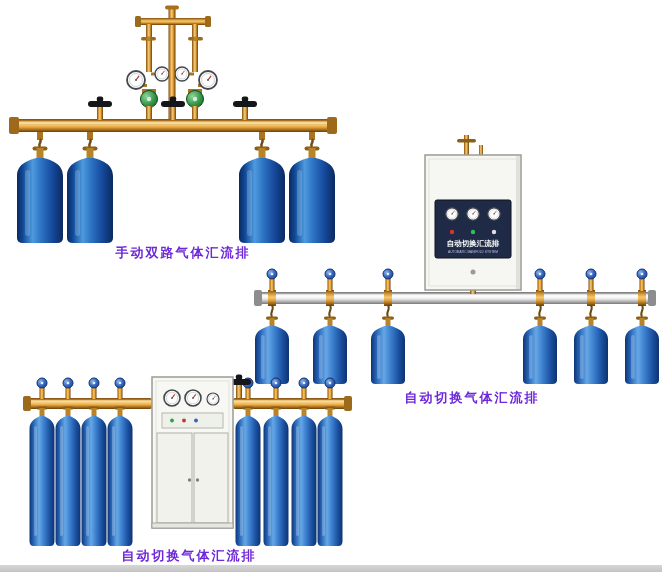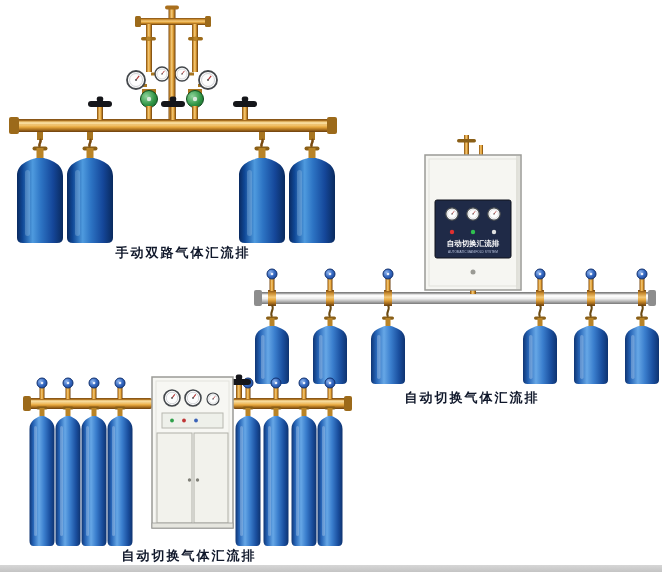--- a/index.html
+++ b/index.html
@@ -11,21 +11,21 @@
     font-family:"Liberation Sans","DejaVu Sans",sans-serif;
   }
   #art{position:absolute;left:0;top:0;}
   .caption{
     position:absolute;
     width:170px;
     text-align:center;
     font-size:13px;
     font-weight:bold;
     letter-spacing:2px;
-    color:#0f172a;
+    color:#6d28d9;
     white-space:nowrap;
     cursor:pointer;
   }
   #cap1{left:98px;top:244px;}
   #cap2{left:387px;top:389px;}
   #cap3{left:104px;top:547px;}
   #bottom-strip{
     position:absolute;left:0;bottom:0;width:662px;height:7px;
     background:linear-gradient(to bottom,#d6d6d6,#c4c4c4);
   }

